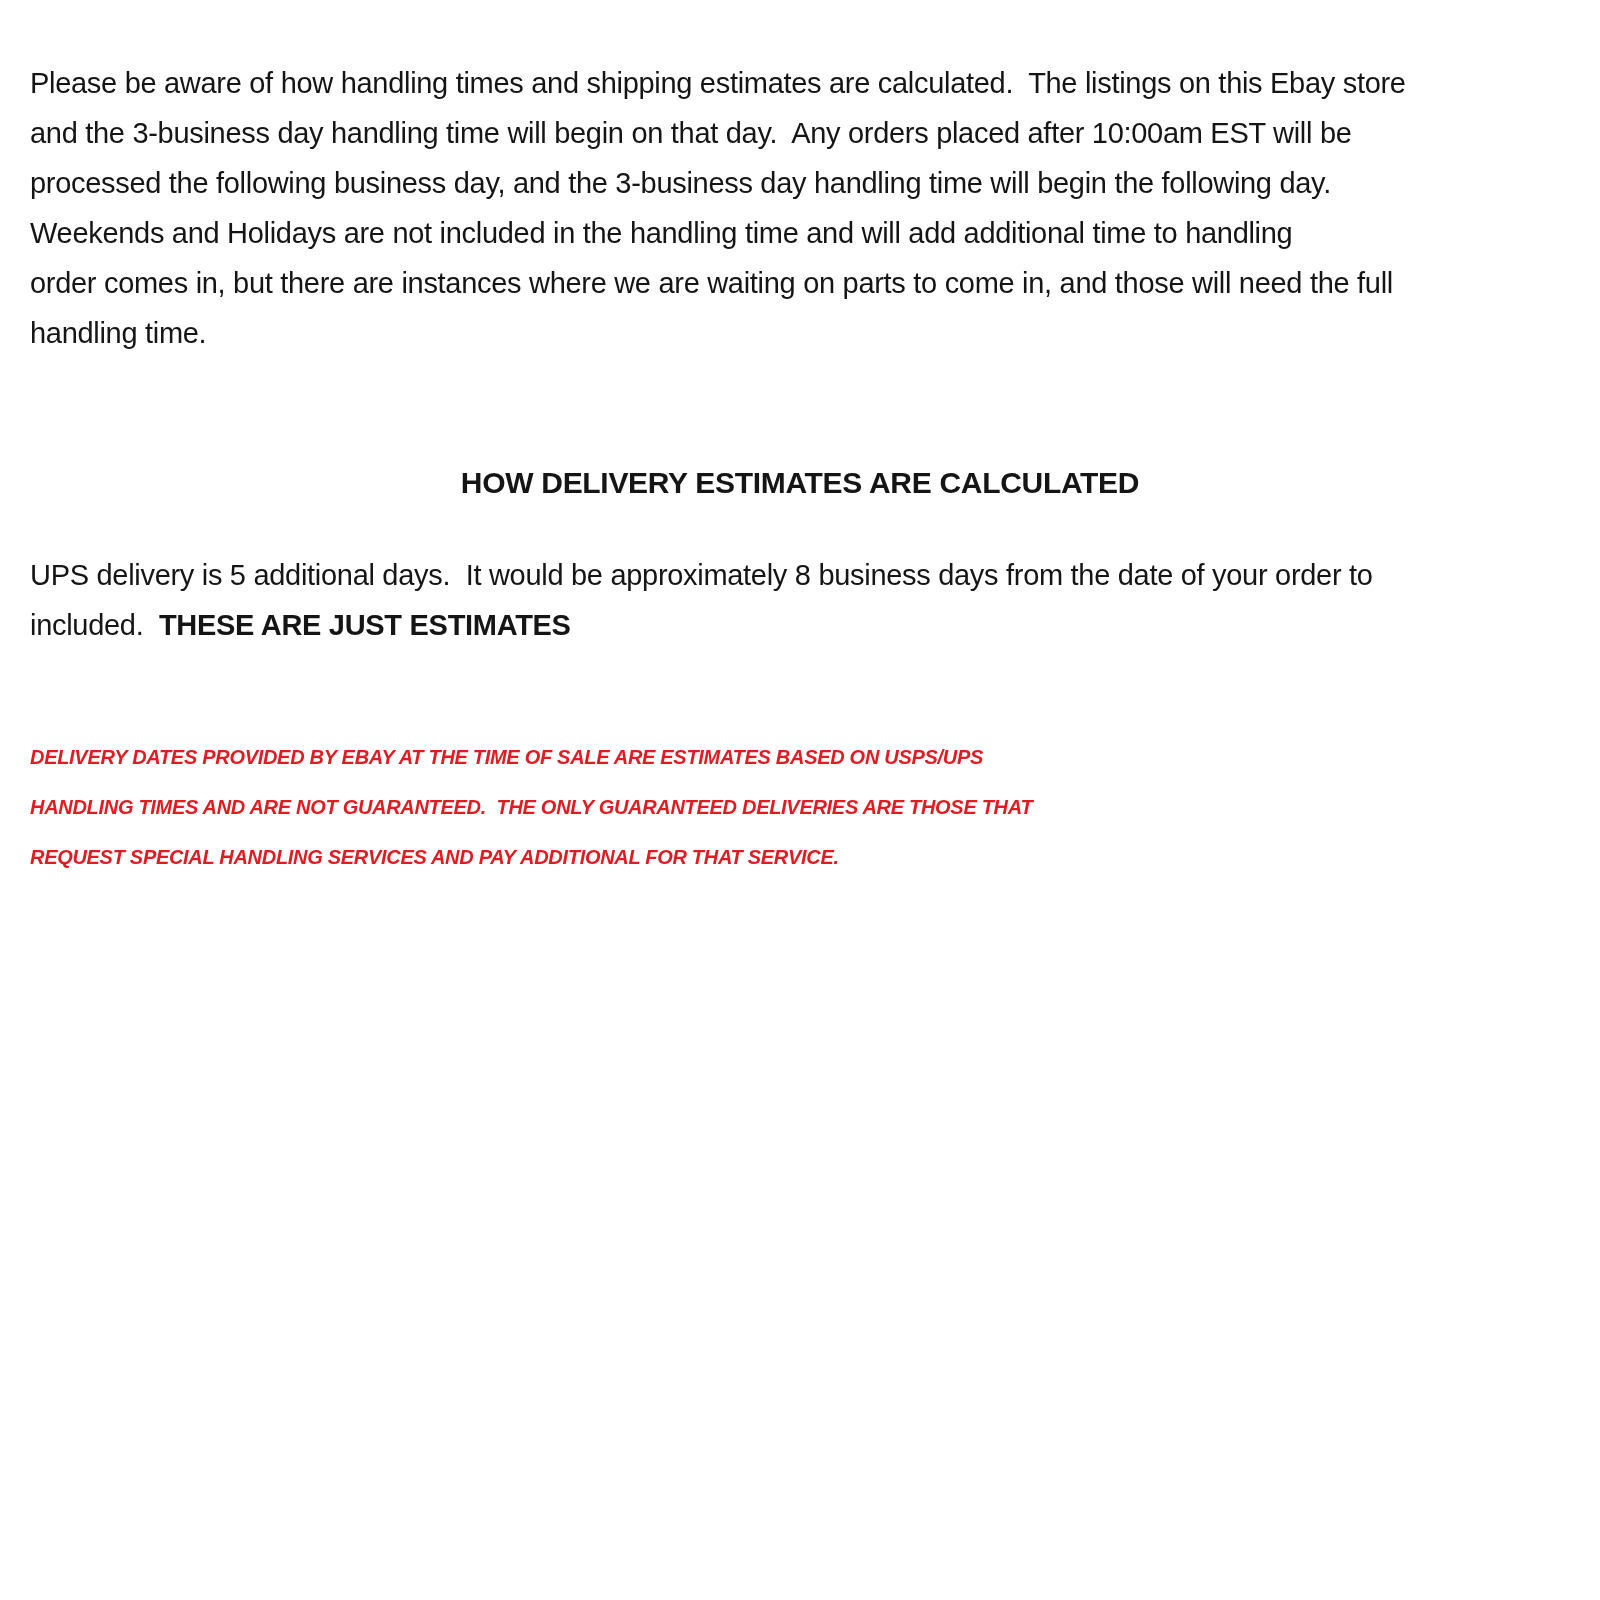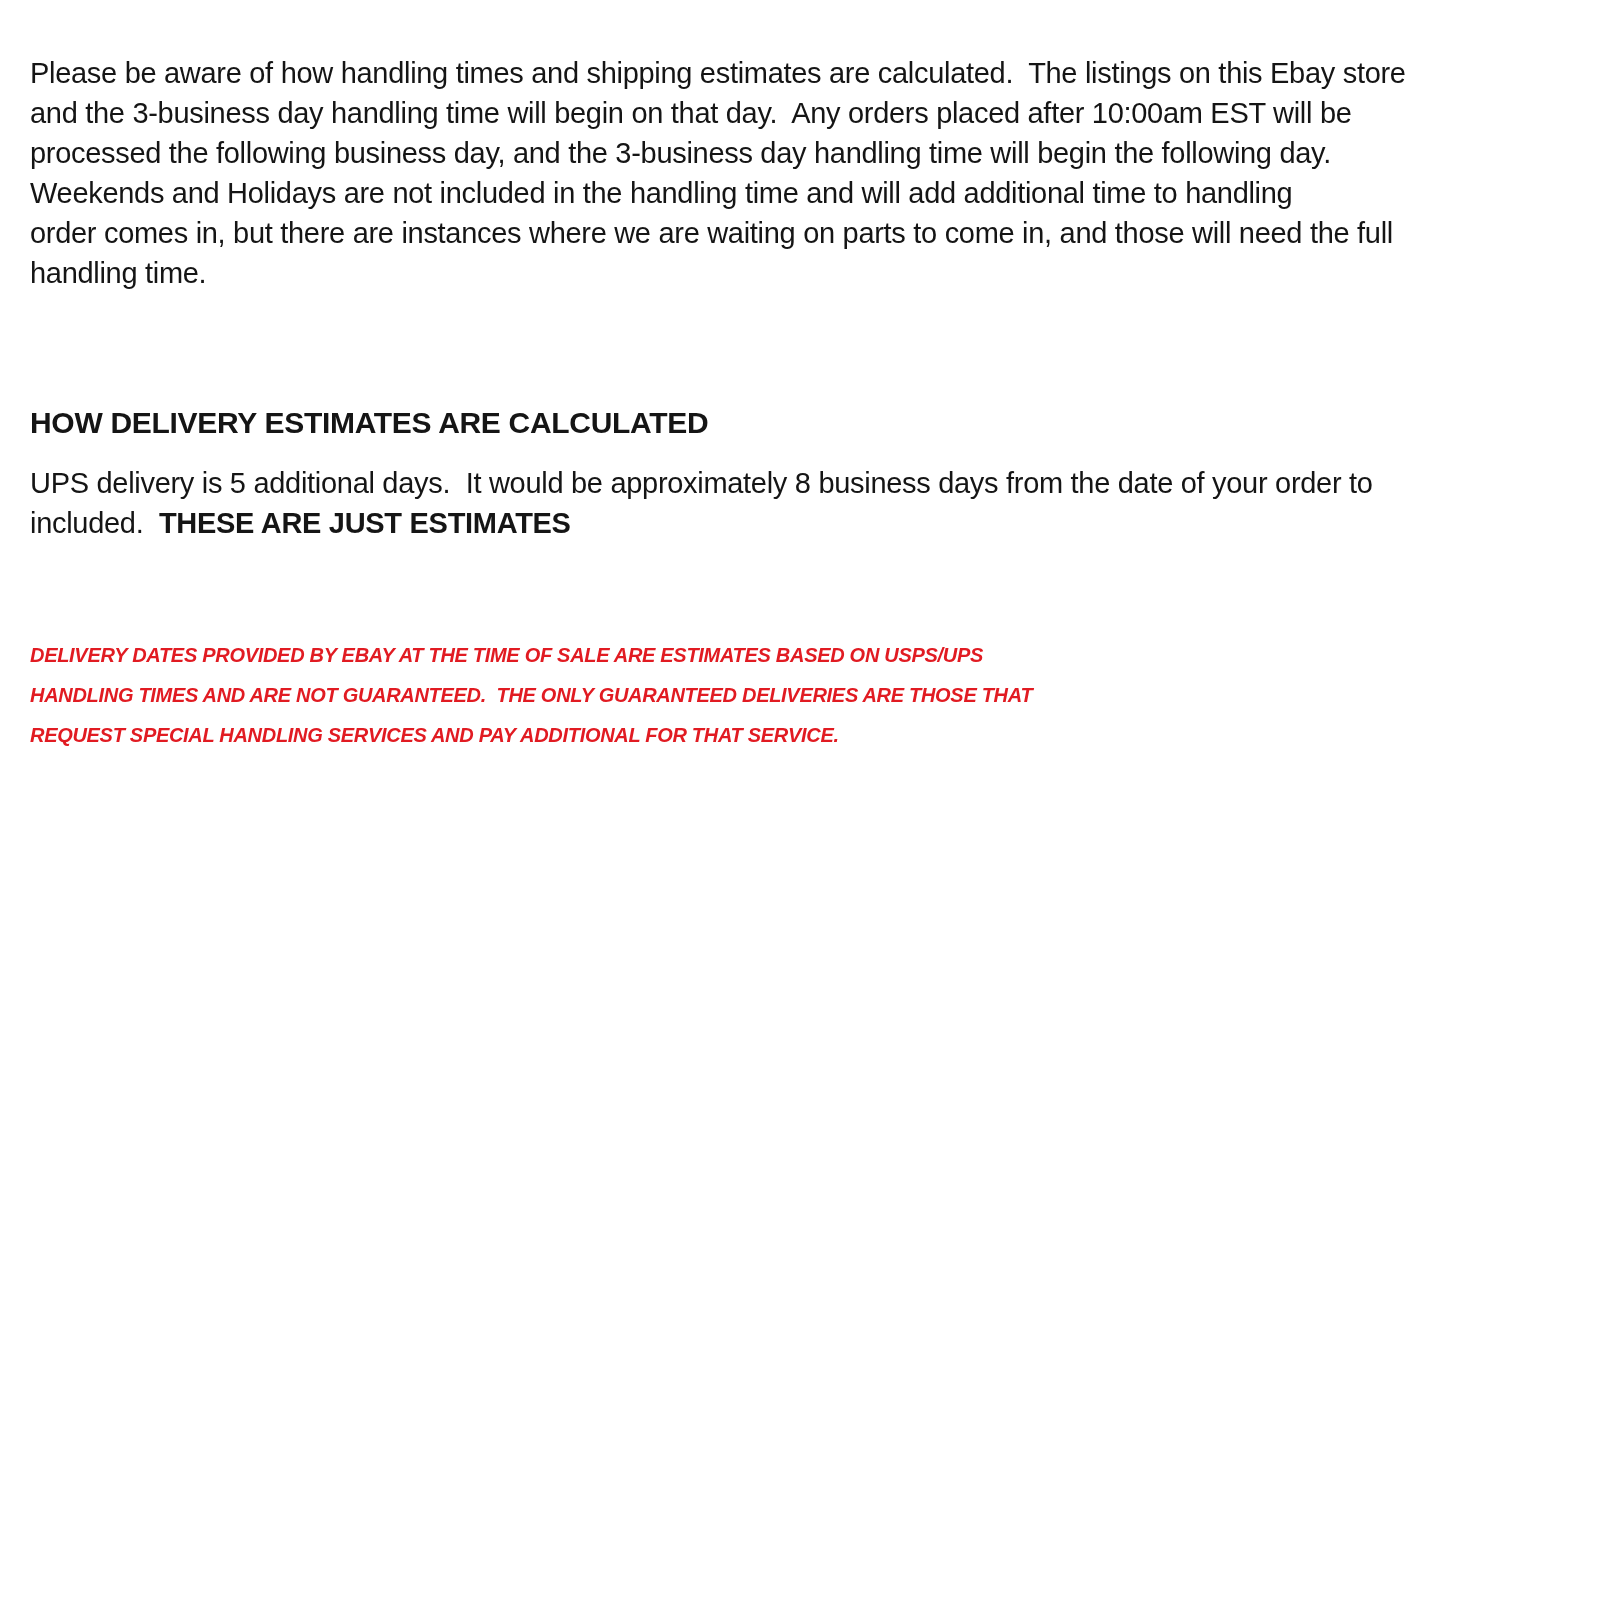--- a/index.html
+++ b/index.html
@@ -17,27 +17,29 @@
     color: var(--text_color, #151515);
   }
   .content {
     padding: 53px 30px 0 30px;
     font-size: 29px;
     line-height: 40px;
     letter-spacing: -0.3px;
   }
   .line {
     white-space: pre;   
+    margin-top: 10px;
   }
   .section-heading {
     margin-top: 110px;
-    margin-bottom: 20px;
+    margin-bottom: 52px;
     font-weight: 700;
     font-size: 30px;
     line-height: 40px;
+    text-align: center;
     white-space: pre;
   }
   .emphasis-bold {
     font-weight: 700;
   }
   .disclaimer {
     margin-top: 92px;
     color: var(--red_color, #e11b22);
     font-weight: 700;
     font-style: italic;

